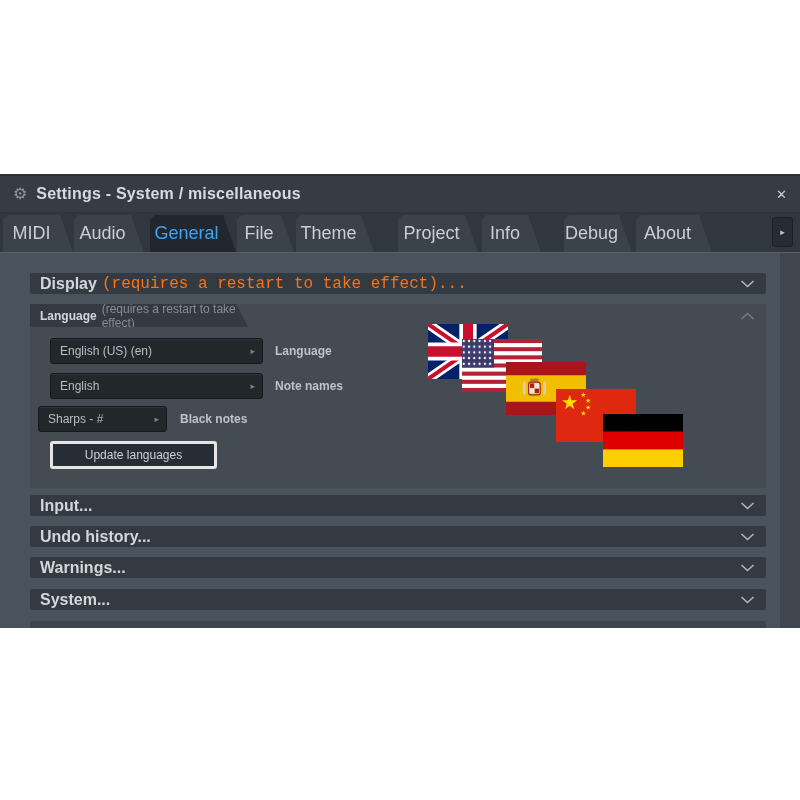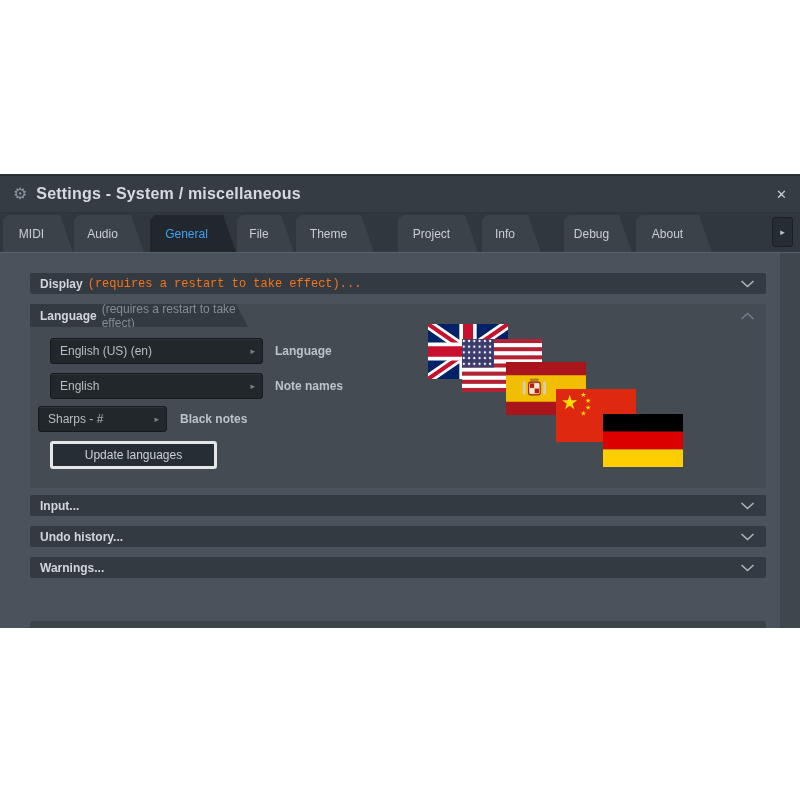--- a/index.html
+++ b/index.html
@@ -13,36 +13,36 @@
   .gear { color:#8d959d; font-size:16px; margin-left:13px; line-height:1; }
   .title { color:#d6dbe0; font-size:16px; font-weight:600; margin-left:9px; letter-spacing:.2px; }
   .close { position:absolute; right:13px; top:0; height:37px; display:flex; align-items:center;
     color:#ccd2d8; font-size:13px; cursor:default; }
 
   
   .tabrow { position:absolute; left:0; top:39px; width:800px; height:39px; background:#30373e; }
   .tab { position:absolute; bottom:0; height:37px; background:#3b424a;
     clip-path: polygon(0 100%, 0 5px, 5px 0, calc(100% - 13px) 0, 100% 100%);
     display:flex; align-items:center; justify-content:center;
-    padding-right:13px; color:#c9cfd5; font-size:12px; }
+    padding-right:13px; color:#c9cfd5; font-size:18px; }
   .tab.selected { background:#22272d; }
   .tab.selected .tab-label { color:#3fa3f0; }
   .overflow-btn { position:absolute; left:772px; top:4px; width:21px; height:30px;
     background:#262c33; border:1px solid #1a1f24; border-radius:3px;
     display:flex; align-items:center; justify-content:center;
     color:#c2c9cf; font-size:9px; }
 
   
   .bodyarea { position:absolute; left:0; top:78px; width:800px; height:376px;
     background:#4a525b; border-top:1px solid #58606a; overflow:hidden; }
   .scroll-track { position:absolute; left:780px; top:0; width:20px; height:376px; background:#3f464e; }
 
   .section-bar { position:absolute; left:30px; width:736px; height:21px;
     background:#333a41; border-radius:2px; display:flex; align-items:center;
-    padding-left:10px; font-size:12px; }
+    padding-left:10px; font-size:16px; }
   .section-bar .strong { color:#d2d7dc; font-weight:700; }
   .section-bar .note { color:#f97316; margin-left:5px;font-family:Liberation Mono, monospace; }
   .chev { position:absolute; right:11px; top:50%; transform:translateY(-50%); display:block; }
 
   
   .lang-panel { position:absolute; left:30px; top:51px; width:736px; height:184px;
     background:#444b53; border-radius:2px; }
   .lang-header { position:absolute; left:0; top:0; width:218px; height:23px;
     background:#333a41; clip-path: polygon(0 0, calc(100% - 12px) 0, 100% 100%, 0 100%);
     display:flex; align-items:center; padding-left:10px; font-size:12px; }
@@ -229,17 +229,23 @@
       <svg class="chev" width="15" height="9" viewBox="0 0 15 9">
           <polyline points="1.5,1.5 7.5,7 13.5,1.5" fill="none" stroke="#aeb5bc" stroke-width="1.6"></polyline>
         </svg>
     </div>
     <div class="section-bar" style="top:304px;">
       <span class="strong">Warnings...</span>
       <svg class="chev" width="15" height="9" viewBox="0 0 15 9">
           <polyline points="1.5,1.5 7.5,7 13.5,1.5" fill="none" stroke="#aeb5bc" stroke-width="1.6"></polyline>
         </svg>
     </div>
+    <div class="section-bar" style="top:336px;">
+      <span class="strong">System...</span>
+      <svg class="chev" width="15" height="9" viewBox="0 0 15 9">
+          <polyline points="1.5,1.5 7.5,7 13.5,1.5" fill="none" stroke="#aeb5bc" stroke-width="1.6"></polyline>
+        </svg>
+    </div>
 
     <div class="section-bar" style="top:368px;background:#3d434b;"></div>
   </div>
 
 </div>
 
 </body></html>

